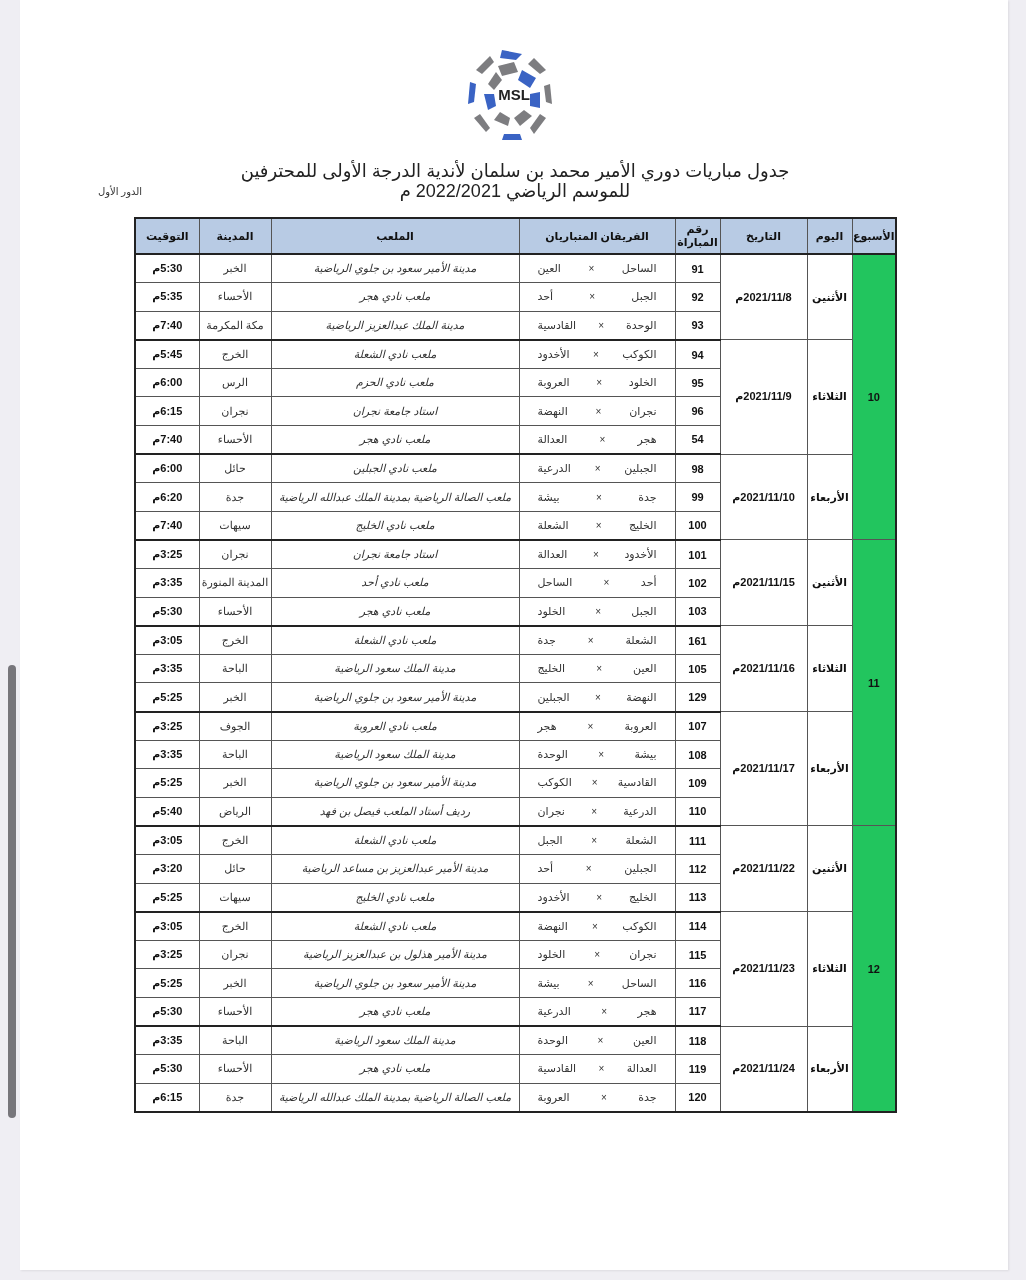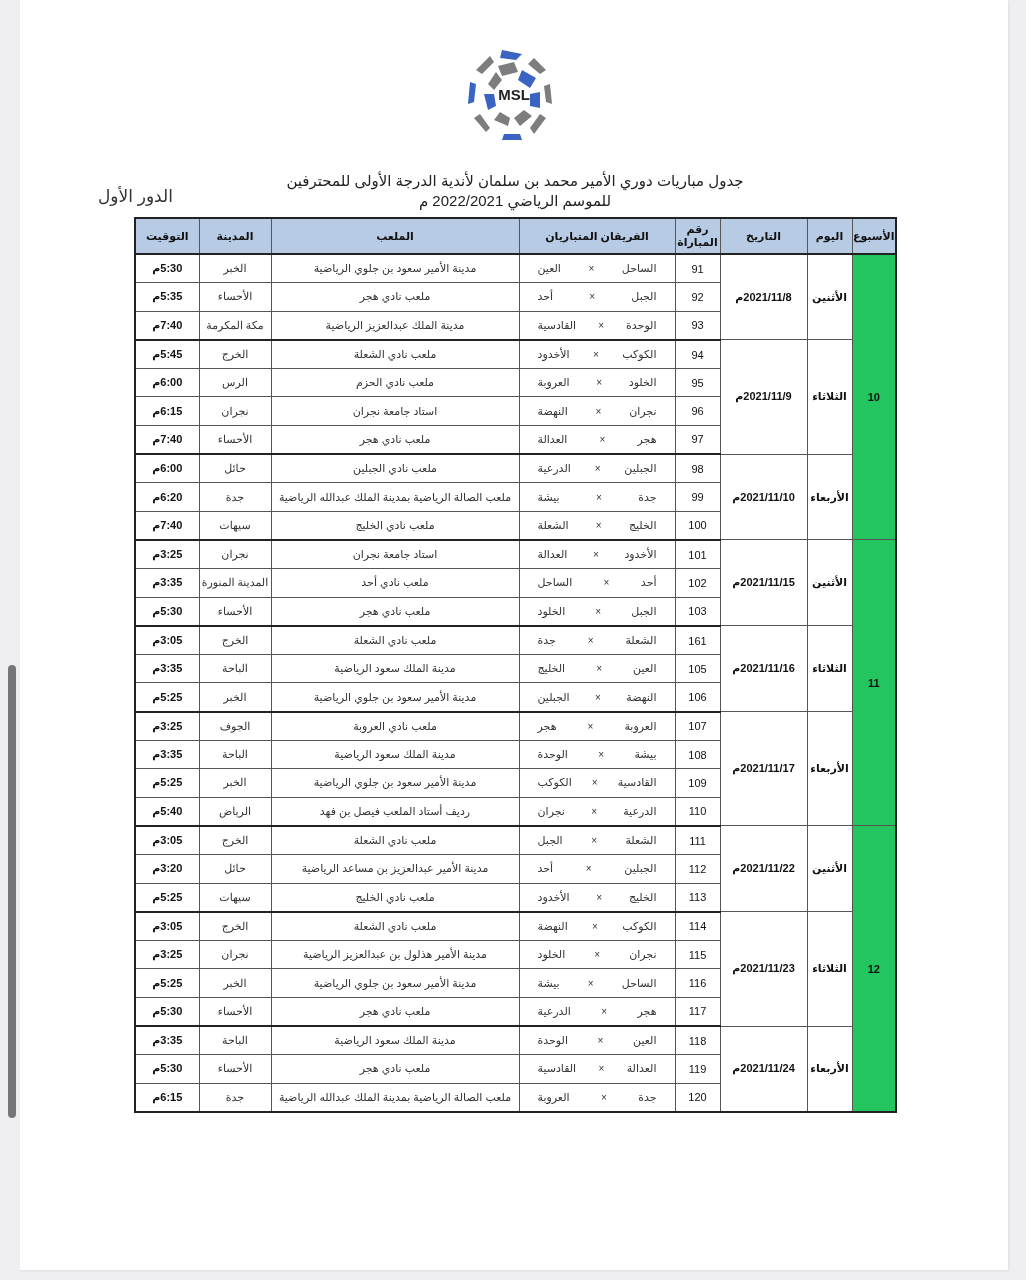--- a/index.html
+++ b/index.html
@@ -10,44 +10,44 @@
   .page {
     position:absolute; left:20px; top:0; width:988px; height:1270px; background:#fff;
     box-shadow:1px 1px 2px rgba(0,0,0,0.08);
   }
   .scrollbar-track { position:absolute; left:4px; top:0; width:12px; height:1280px; }
   .scrollbar-thumb {
     position:absolute; left:8px; top:665px; width:8px; height:453px; background:#77767b; border-radius:4px;
   }
   .logo { position:absolute; left:462px; top:44px; width:104px; height:104px; }
   .title {
-    position:absolute; left:200px; width:630px; text-align:center; direction:rtl; font-size:15px; color:#222;margin-top:12px;
+    position:absolute; left:200px; width:630px; text-align:center; direction:rtl; font-size:18px; color:#222;
   }
   .title.l1 { top:160px; }
   .title.l2 { top:180px; }
-  .round-label { position:absolute; left:98px; top:186px; font-size:17px; color:#333; direction:rtl; }
+  .round-label { position:absolute; left:98px; top:186px; font-size:10px; color:#333; direction:rtl; }
 
   table.sched {
     position:absolute; left:134px; top:217px; width:761px; border-collapse:collapse; direction:rtl;
     border:2px solid #222; table-layout:fixed;
   }
   table.sched th, table.sched td {
     border:1px solid #555; text-align:center; padding:0; font-size:11px; height:27.3px;
   }
   table.sched thead th {
     background:#b8cbe4; font-weight:bold; height:34px; font-size:11px; border-bottom:2px solid #222;
   }
   td.week { background:#22c55e; font-weight:bold; font-size:13px; border-left:1px solid #555; }
   td.day { font-size:11px; font-weight:bold; }
   td.date { font-weight:bold; font-size:13px; }
-  td.num { font-weight:normal; font-size:13px; }
+  td.num { font-weight:bold; font-size:13px; }
   td.teams { font-size:10.5px; color:#333; }
   .teams-wrap { display:flex; justify-content:space-between; align-items:center; padding:0 18px; }
   .teams-wrap .x { font-size:10px; }
-  td.stadium { font-size:10.5px; color:#333; }
+  td.stadium { font-size:10.5px; color:#333;font-style:italic; }
   td.city { font-size:10.5px; color:#333;font-family:Liberation Serif, serif; }
   td.time { font-weight:bold; font-size:13px; }
   tr.day-end td { border-bottom:2px solid #222; }
 </style>
 </head>
 <body>
 
 <div class="scrollbar-track"></div>
 <div class="scrollbar-thumb"></div>
 
@@ -181,21 +181,21 @@
                    <span>نجران</span>
                    <span class="x">×</span>
                    <span>النهضة</span>
                  </div>
         </td>
         <td class="stadium">استاد جامعة نجران</td>
         <td class="city">نجران</td>
         <td class="time">6:15م</td>
       </tr>
       <tr class="day-end">
-        <td class="num">97</td>
+        <td class="num">54</td>
         <td class="teams">
           <div class="teams-wrap">
                    <span>هجر</span>
                    <span class="x">×</span>
                    <span>العدالة</span>
                  </div>
         </td>
         <td class="stadium">ملعب نادي هجر</td>
         <td class="city">الأحساء</td>
         <td class="time">7:40م</td>
@@ -305,21 +305,21 @@
                    <span>العين</span>
                    <span class="x">×</span>
                    <span>الخليج</span>
                  </div>
         </td>
         <td class="stadium">مدينة الملك سعود الرياضية</td>
         <td class="city">الباحة</td>
         <td class="time">3:35م</td>
       </tr>
       <tr class="day-end">
-        <td class="num">106</td>
+        <td class="num">129</td>
         <td class="teams">
           <div class="teams-wrap">
                    <span>النهضة</span>
                    <span class="x">×</span>
                    <span>الجبلين</span>
                  </div>
         </td>
         <td class="stadium">مدينة الأمير سعود بن جلوي الرياضية</td>
         <td class="city">الخبر</td>
         <td class="time">5:25م</td>

